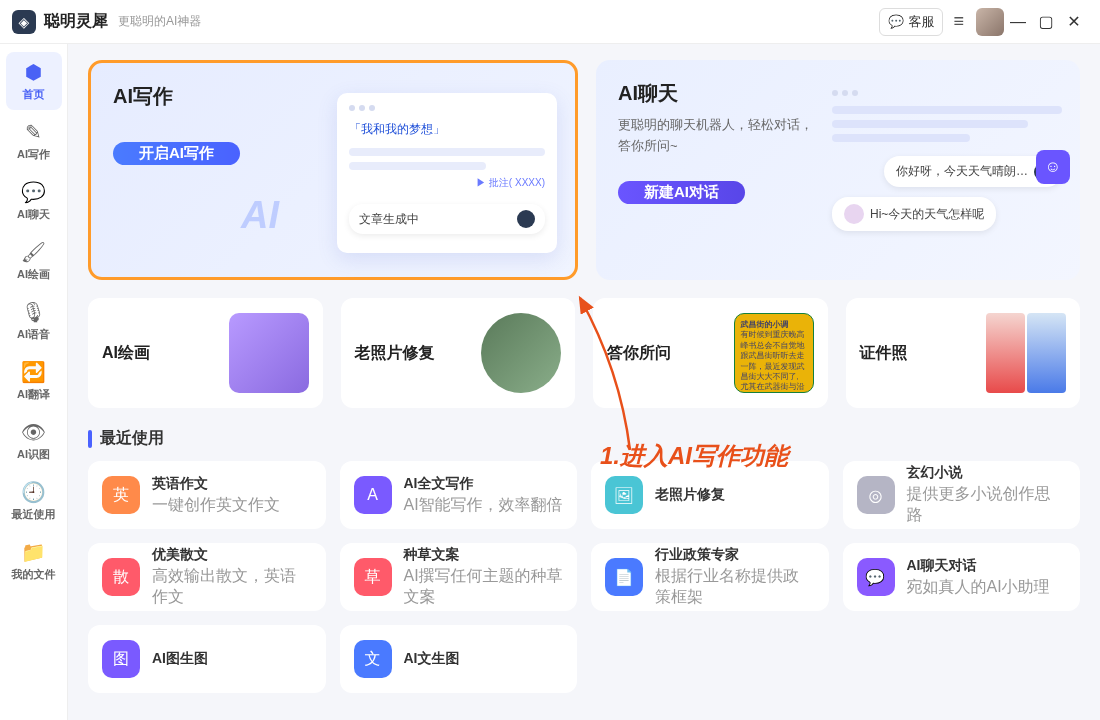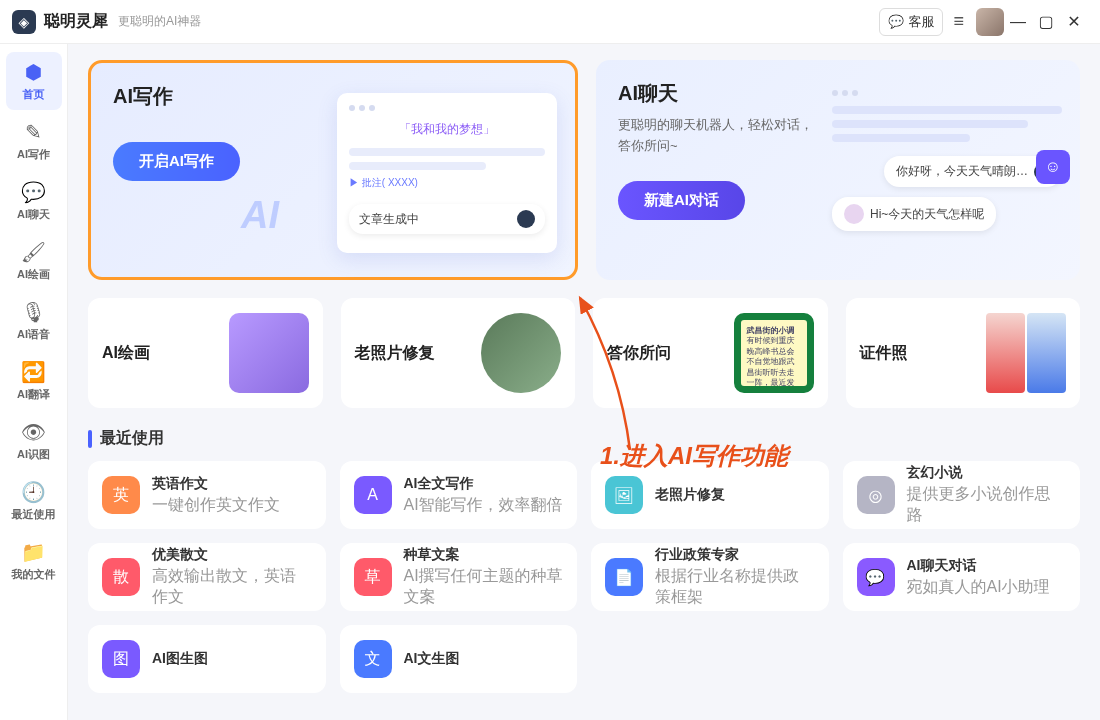--- a/index.html
+++ b/index.html
@@ -27,47 +27,47 @@
 
 .main { position: absolute; left: 68px; right: 0; top: 44px; bottom: 0; padding: 16px 20px; overflow: hidden; }
 
 
 .hero-row { display: flex; gap: 18px; }
 .hero-card { flex: 1; border-radius: 14px; padding: 20px 22px; position: relative; height: 220px; }
 .hero-write { background: linear-gradient(135deg,#e6ecff,#f0f4ff); border: 3px solid #ff9b2a; }
 .hero-chat { background: linear-gradient(135deg,#e9efff,#f3f6ff); }
 .hero-title { font-size: 20px; font-weight: 700; color: #222; margin-bottom: 8px; }
 .hero-desc { font-size: 13px; color: #666; line-height: 1.6; max-width: 200px; }
-.hero-btn { display: inline-block; margin-top: 24px; padding: 10px 26px; border-radius: 22px; color: #fff; font-size: 15px; font-weight: 600; cursor: pointer; }
+.hero-btn { display: inline-block; margin-top: 24px; padding: 2px 26px; border-radius: 22px; color: #fff; font-size: 15px; font-weight: 600; cursor: pointer; }
 .btn-blue { background: linear-gradient(90deg,#4a7bff,#4a62ff); }
 .btn-purple { background: linear-gradient(90deg,#6a55ff,#5846e8); }
 .mock-window { position: absolute; right: 18px; top: 30px; width: 220px; height: 160px; background: #fff; border-radius: 10px; box-shadow: 0 6px 20px rgba(80,100,200,.15); padding: 12px; }
 .mock-dots { display: flex; gap: 4px; margin-bottom: 10px; }
 .mock-dots span { width: 6px; height: 6px; border-radius: 50%; background: #d5dbf0; }
-.mock-title { font-size: 12px; color: #8b5cf6; text-align: center; margin-bottom: 10px; margin-top: 8px; }
+.mock-title { font-size: 12px; color: #1d4ed8; margin-bottom: 10px; margin-top: 8px; }
 .mock-line { height: 8px; background: #e8ecfb; border-radius: 4px; margin: 6px 0; }
-.mock-note { font-size: 10px; color: #6a7aff; }
+.mock-note { font-size: 10px; color: #6a7aff; text-align: right; }
 .mock-gen { font-size: 12px; color: #444; display: flex; justify-content: space-between; align-items: center; margin-top: 14px; padding: 6px 10px; background: #fff; border-radius: 14px; box-shadow: 0 2px 6px rgba(0,0,0,.08); }
 .mock-gen .logo-small { width: 18px; height: 18px; background: #2b3a52; border-radius: 50%; }
 .ai-watermark { position: absolute; left: 150px; bottom: 40px; font-size: 38px; font-weight: 800; color: rgba(110,140,255,.35); font-style: italic; }
 
 .chat-mock { position: absolute; right: 18px; top: 30px; width: 230px; }
 .chat-mock .bar { height: 8px; background: #dde3fb; border-radius: 4px; margin: 6px 0; }
 .chat-bubble { background: #fff; border-radius: 16px; padding: 7px 12px; font-size: 12px; color: #444; display: inline-flex; align-items: center; gap: 6px; box-shadow: 0 2px 6px rgba(0,0,0,.08); margin-top: 10px; }
 .chat-bubble .av { width: 20px; height: 20px; border-radius: 50%; background: #e8d5f0; }
 .chat-float { position: absolute; right: -8px; top: 60px; width: 34px; height: 34px; background: #6a55ff; border-radius: 8px; display: flex; align-items: center; justify-content: center; color: #fff; }
 
 
 .tiles-row { display: flex; gap: 18px; margin-top: 18px; }
 .tile { flex: 1; background: #fff; border-radius: 12px; padding: 14px; display: flex; align-items: center; gap: 12px; height: 110px; }
 .tile-title { font-size: 16px; font-weight: 700; color: #222; }
 .tile-img { width: 80px; height: 80px; border-radius: 10px; background: #ccc; flex-shrink: 0; margin-left: auto; }
 .img-paint { background: linear-gradient(135deg,#b89aff,#8a6ae0); }
 .img-photo { background: linear-gradient(135deg,#5a7a5a,#8aae8a); border-radius: 50%; }
-.img-text { background: #fef9c3; border: 7px solid #15803d; font-size: 8px; color: #446; padding: 6px; line-height: 1.3; overflow: hidden; }
+.img-text { background: #eab308; border: 1px solid #15803d; font-size: 8px; color: #446; padding: 6px; line-height: 1.3; overflow: hidden; }
 .img-id { background: #fff; display: flex; gap: 2px; }
 .img-id .p1 { flex:1; background: linear-gradient(#f5d5d0,#e84a4a); border-radius: 4px; }
 .img-id .p2 { flex:1; background: linear-gradient(#d5e5f5,#4a7ae8); border-radius: 4px; }
 
 
 .section-title { display: flex; align-items: center; gap: 8px; margin: 20px 0 12px; font-size: 16px; font-weight: 700; color: #333; }
 .section-title::before { content: ""; width: 4px; height: 18px; background: #4a62ff; border-radius: 2px; }
 
 .recent-grid { display: grid; grid-template-columns: repeat(4, 1fr); gap: 14px; }
 .recent-card { background: #fff; border-radius: 12px; padding: 14px; display: flex; align-items: center; gap: 12px; cursor: pointer; height: 68px; }

